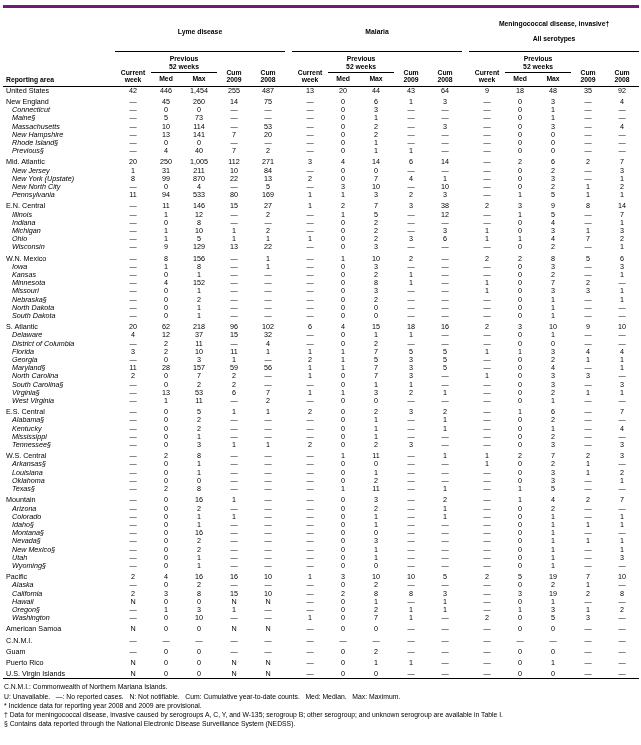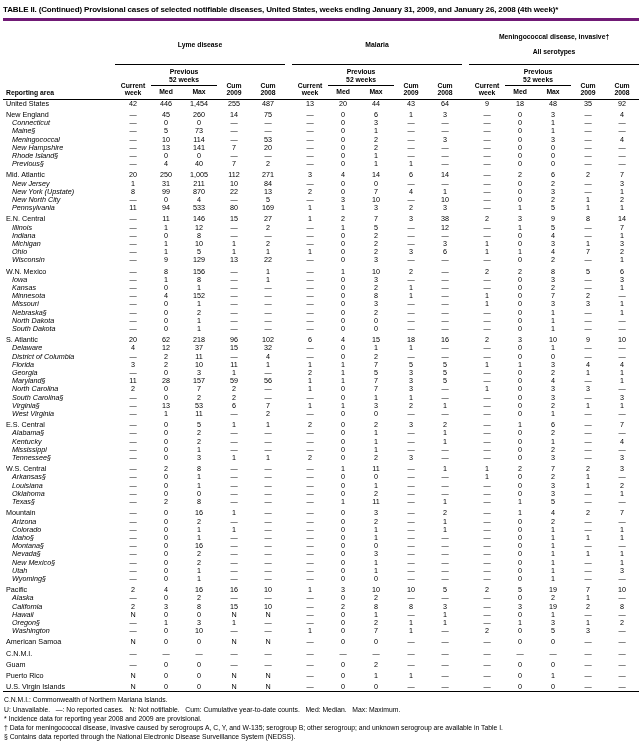--- a/index.html
+++ b/index.html
@@ -34,21 +34,20 @@
   td.area.ind { padding-left: 9px; font-style: italic; }
   td.num { text-align: center; }
   tr.gs td { padding-top: 3px; }
   .footnotes { width: 636px; font-size: 6.8px; line-height: 1.35; padding: 3px 1px 0 1px; }
   .footnotes div { white-space: pre-wrap; }
 </style>
 </head>
 <body>
 
 <div class="page">
-  <div class="title">TABLE II. (Continued) Provisional cases of selected notifiable diseases, United States, weeks ending January 31, 2009, and January 26, 2008 (4th week)*</div>
 
   <table>
     <colgroup>
       <col style="width:112px">
       <col style="width:36px">
         <col style="width:30px">
         <col style="width:36px">
         <col style="width:34px">
         <col style="width:34px">
       <col style="width:7px">
@@ -194,21 +193,21 @@
           <td class="num">—</td>
           <td class="num">—</td>
           <td></td>
           <td class="num">—</td>
           <td class="num">0</td>
           <td class="num">1</td>
           <td class="num">—</td>
           <td class="num">—</td>
         </tr>
         <tr>
-          <td class="area ind">Meningococcal</td>
+          <td class="area ind">Massachusetts</td>
           <td class="num">—</td>
           <td class="num">10</td>
           <td class="num">114</td>
           <td class="num">—</td>
           <td class="num">53</td>
           <td></td>
           <td class="num">—</td>
           <td class="num">0</td>
           <td class="num">2</td>
           <td class="num">—</td>

